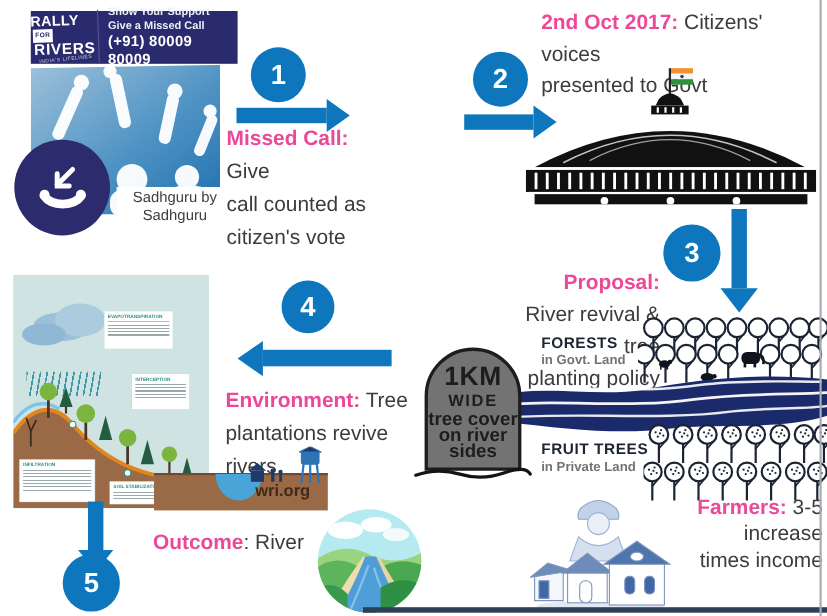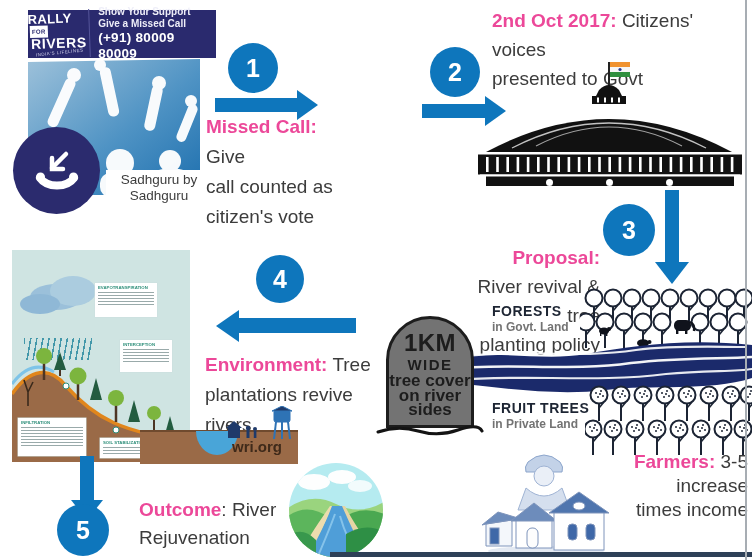--- a/index.html
+++ b/index.html
@@ -562,23 +562,22 @@
     <div class="abs wri">wri.org</div>
   </div>
 
   <div class="abs" style="left:71px;top:456px;width:32px;height:64px;">
     <div class="shaft" style="left:9px;top:0;width:14px;height:44px;"></div>
     <div class="head" style="left:0;top:44px;border-left:16px solid transparent;border-right:16px solid transparent;border-top:20px solid #0e76bc;"></div>
   </div>
   <div class="abs stepCircle" style="left:57px;top:504px;width:52px;height:52px;">
       <span>5</span>
     </div>
-  <div class="abs flow" style="left:139px;top:496px;width:200px;line-height:28px;">
+  <div class="abs flow" style="left:139px;top:480px;width:200px;line-height:28px;">
     <span class="blue">Outcome</span><span>: River</span>
-    <div>Rejuvenation</div>
   </div>
 
   <svg class="abs" style="left:288px;top:462px;" width="96" height="96">
     <defs>
         <clipPath id="lc">
           <circle cx="48" cy="48" r="47"></circle>
         </clipPath>
       </defs>
     <g clip-path="url(#lc)">
       <rect width="96" height="96" fill="#b5ebf0"></rect>

